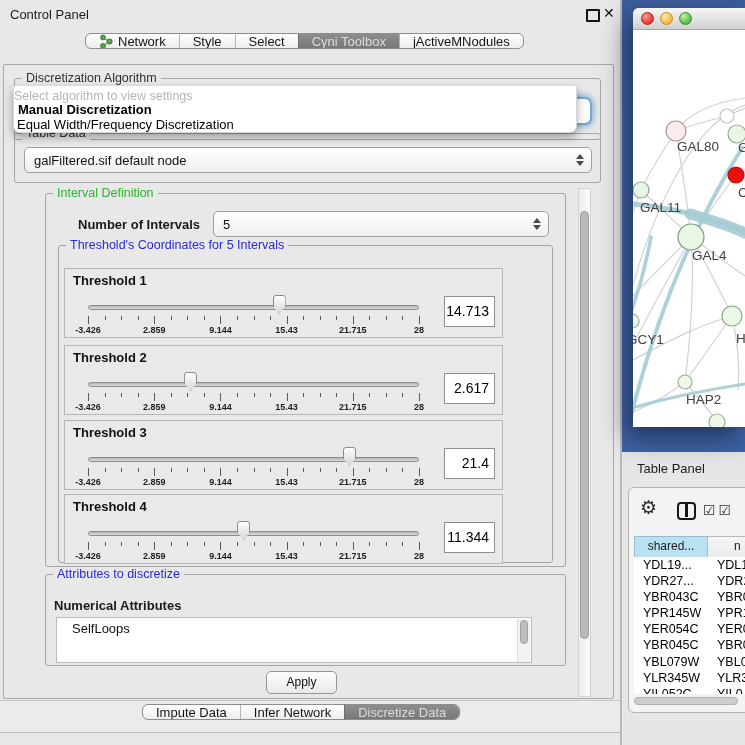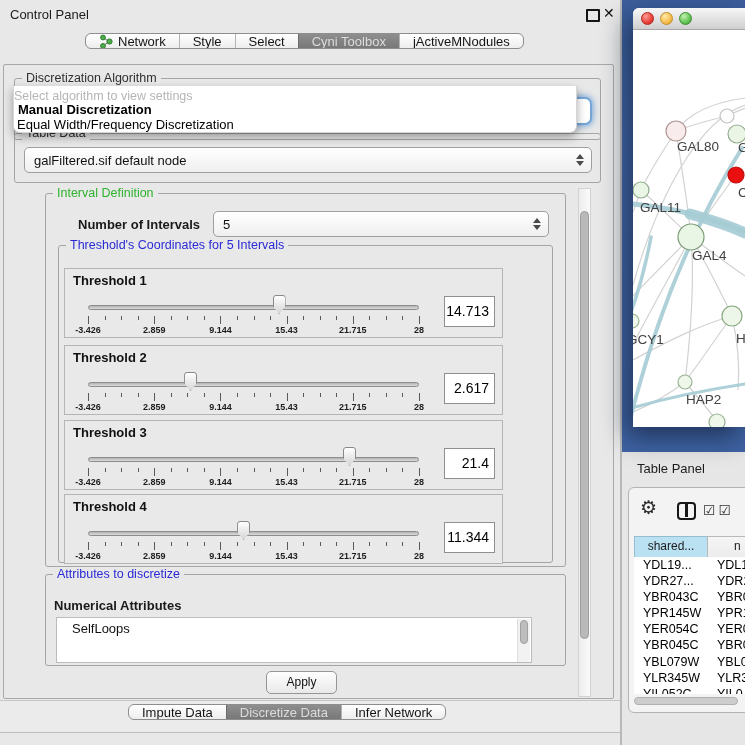--- a/index.html
+++ b/index.html
@@ -16,21 +16,21 @@
 
   .seg{display:flex;border:1px solid #8d8d8d;border-radius:6px;overflow:hidden;
        background:linear-gradient(#ffffff,#ededed);height:16px;box-sizing:border-box;}
   .seg-item{display:flex;align-items:center;gap:5px;padding:0 13px;font-size:13px;color:#141414;
             border-left:1px solid #b3b3b3;white-space:nowrap;}
   .seg-item:first-child{border-left:none;}
   .seg-item.sel{background:linear-gradient(#8e8e8e,#787878);color:#dcdcdc;border-color:#6c6c6c;}
   #top-tabs{left:85px;top:33px;}
   #bottom-bar{left:0;top:700px;width:622px;height:33px;background:#ebebeb;
               border-top:1px solid #c6c6c6;border-bottom:1px solid #bdbdbd;box-sizing:border-box;}
-  #bottom-tabs{left:128px;top:704px;}
+  #bottom-tabs{left:142px;top:704px;}
 
   #content-border{left:3px;top:64px;width:611px;height:635px;border:1px solid #a9a9a9;
                   border-radius:2px;box-sizing:border-box;}
 
   
   .group{border:1px solid #a5a5a5;border-radius:3px;box-sizing:border-box;}
   .gtitle{position:absolute;top:-8px;left:7px;background:#e8e8e8;padding:0 4px;font-size:12.5px;}
   .gtitle.green{color:#2db32d;}
   .gtitle.blue{color:#2a2ad6;}
   .gtitle.plain{color:#2f2f2f;}
@@ -361,25 +361,25 @@
 
 <div class="abs" id="vscroll">
   <div id="vscroll-thumb"></div>
 </div>
 
 <div class="abs" id="bottom-bar"></div>
 <div class="abs seg" id="bottom-tabs">
   <span class="seg-item">
       <span>Impute Data</span>
     </span>
+  <span class="seg-item">
+      <span>Infer Network</span>
+    </span>
   <span class="seg-item sel">
       <span>Discretize Data</span>
-    </span>
-  <span class="seg-item">
-      <span>Infer Network</span>
     </span>
 </div>
 
 <div class="abs" id="divider"></div>
 <div class="abs" id="below-table"></div>
 <div class="abs" id="blue-frame"></div>
 <div class="abs" id="mac-win"></div>
 <div class="abs" id="mac-titlebar"></div>
 <span class="light abs" id="light-red"></span>
 <span class="light abs" id="light-yellow"></span>

